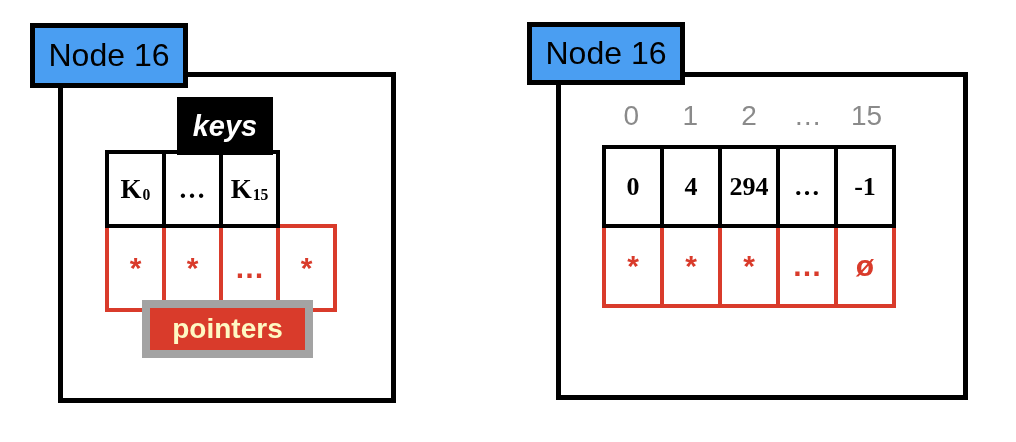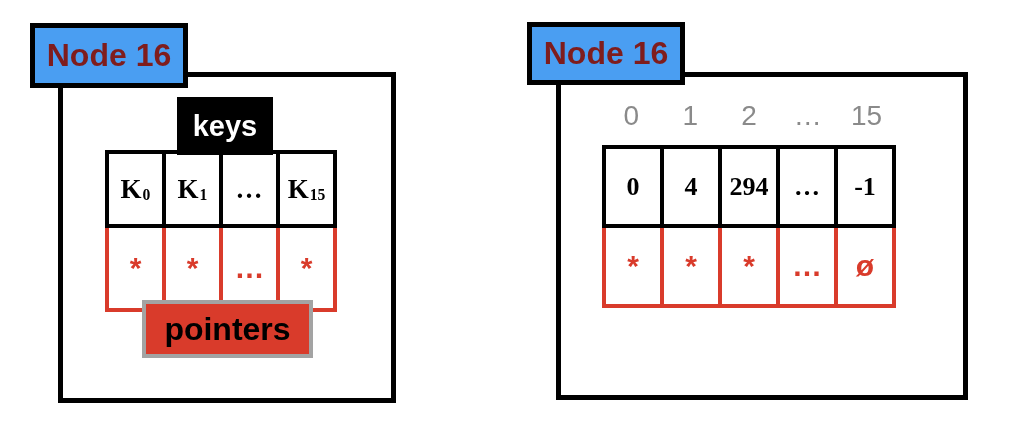--- a/index.html
+++ b/index.html
@@ -17,44 +17,45 @@
   .outer-box {
     border: 5px solid #000;
     background: transparent;
     z-index: 1;
   }
 
   
   .node-label {
     border: 5px solid #000;
     background: var(--blue, #4A9EF2);
-    color: #7f1d1d;
-    font-weight: bold;
+    color: #000000;
+    font-weight: normal;
     font-size: 32px;
     display: flex; align-items: center; justify-content: center;
     z-index: 5;
   }
 
   
   .keys-label {
     background: #000;
     color: #fff;
     font-weight: bold;
     font-size: 29px;
     display: flex; align-items: center; justify-content: center;
     z-index: 3;
+    font-style: italic;
   }
 
   
   .pointers-label {
     background: var(--red, #D93B2B);
-    border: 4px solid #a3a3a3;
-    color: #000000;
+    border: 8px solid #a3a3a3;
+    color: #fef9c3;
     font-weight: bold;
-    font-size: 32px;
+    font-size: 28px;
     display: flex; align-items: center; justify-content: center;
     z-index: 4;
   }
 
   .row { display: flex; z-index: 2; }
   .cell {
     box-sizing: border-box;
     display: flex; align-items: center; justify-content: center;
     background: #fff;
     font-weight: bold;
@@ -98,23 +99,20 @@
 
   <div class="abs node-label" style="left:30px; top:23px; width:158px; height:65px;">Node 16</div>
 
   <div class="abs keys-label" style="left:177px; top:97px; width:96px; height:58px;">keys</div>
 
   <div class="abs row" style="left:105px; top:150px;">
     <div class="cell kcell lk">
       <span><span>K</span><span class="sub">0</span></span>
     </div>
     <div class="cell kcell lk">
-      <span><span>K</span><span class="sub">1</span></span>
-    </div>
-    <div class="cell kcell lk">
       <span><span>…</span><span class="sub"></span></span>
     </div>
     <div class="cell kcell lk">
       <span><span>K</span><span class="sub">15</span></span>
     </div>
   </div>
 
   <div class="abs row" style="left:105px; top:224px; z-index:1;">
     <div class="cell pcell lp">*</div>
     <div class="cell pcell lp">*</div>

